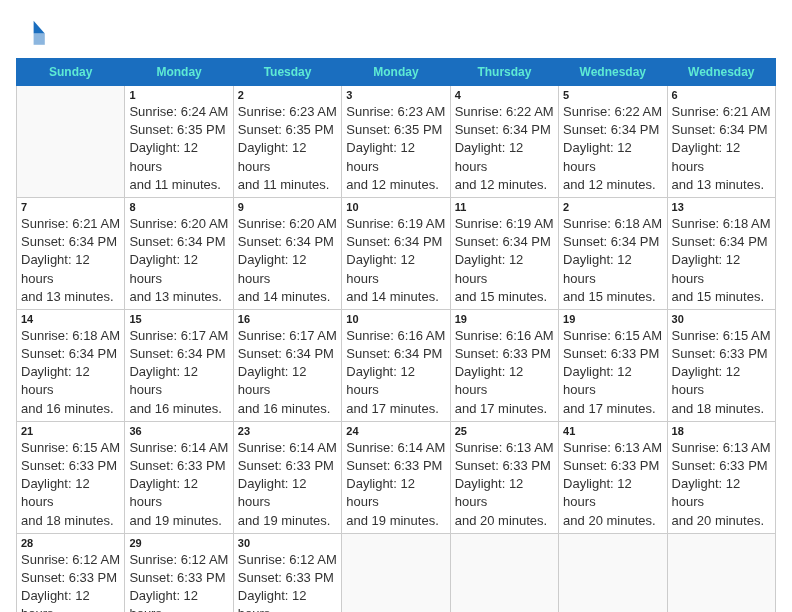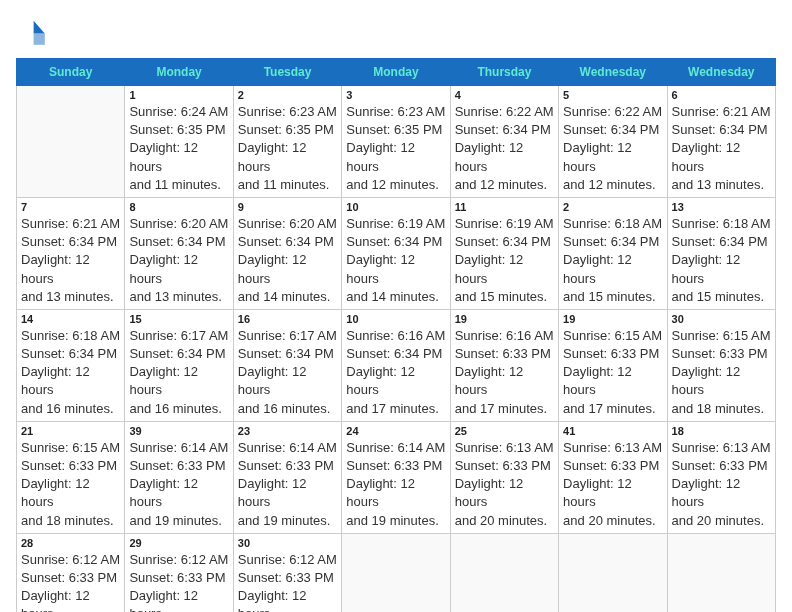--- a/index.html
+++ b/index.html
@@ -279,21 +279,21 @@
         </tr>
         <tr>
           <td>
             <span class="day-num">21</span>
             <div class="day-info" style="white-space: pre-line;">Sunrise: 6:15 AM
 Sunset: 6:33 PM
 Daylight: 12 hours
 and 18 minutes.</div>
           </td>
           <td>
-            <span class="day-num">39</span>
+            <span class="day-num">36</span>
             <div class="day-info" style="white-space: pre-line;">Sunrise: 6:14 AM
 Sunset: 6:33 PM
 Daylight: 12 hours
 and 19 minutes.</div>
           </td>
           <td>
             <span class="day-num">23</span>
             <div class="day-info" style="white-space: pre-line;">Sunrise: 6:14 AM
 Sunset: 6:33 PM
 Daylight: 12 hours

